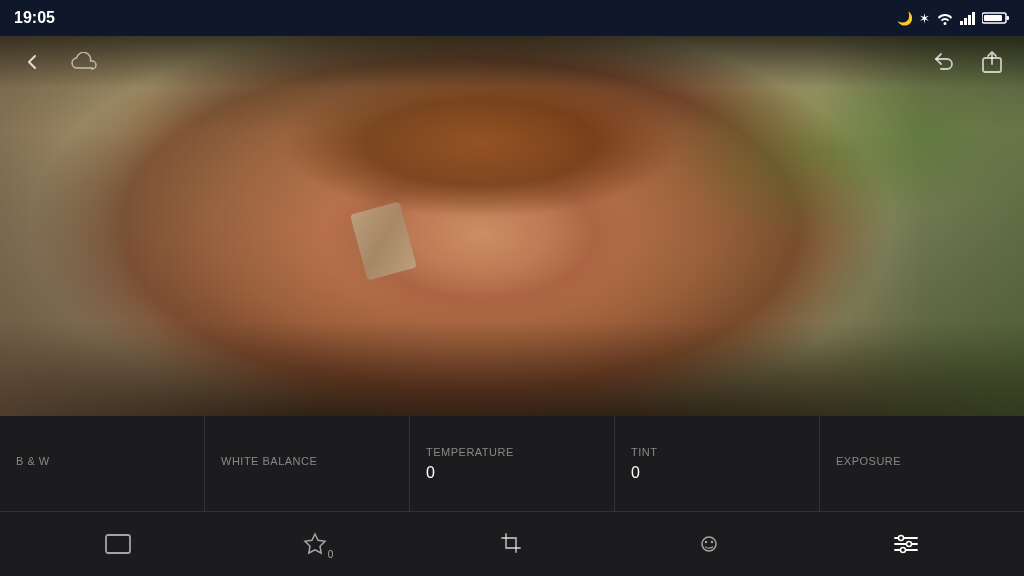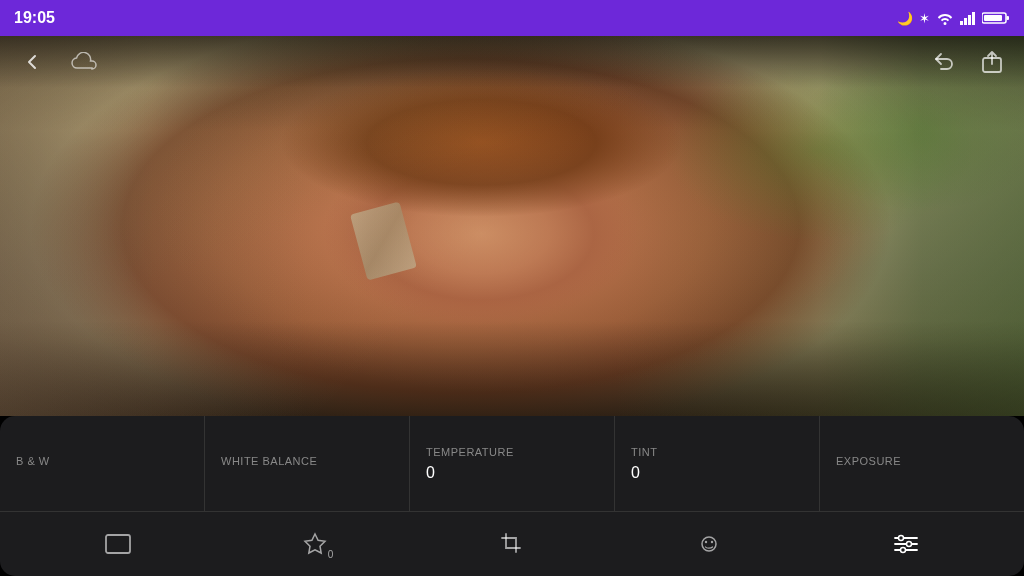--- a/index.html
+++ b/index.html
@@ -10,21 +10,21 @@
       font-family: -apple-system, BlinkMacSystemFont, 'Helvetica Neue', Arial, sans-serif;
       overflow: hidden;
       color: #fff;
     }
 
     
     .status-bar {
       position: absolute;
       top: 0; left: 0; right: 0;
       height: 36px;
-      background: #6d28d9;
+      background: #0f172a;
       display: flex;
       align-items: center;
       justify-content: space-between;
       padding: 0 14px;
       z-index: 10;
     }
     .status-time {
       font-size: 16px;
       font-weight: 600;
       color: #fff;
@@ -106,21 +106,20 @@
     }
 
     
     .bottom-panel {
       position: absolute;
       bottom: 0; left: 0; right: 0;
       height: 160px;
       background: #1c1c1e;
       display: flex;
       flex-direction: column;
-      border-radius: 15px;
     }
 
     
     .settings-row {
       height: 96px;
       display: flex;
       border-bottom: 1px solid #333;
     }
 
     .setting-item {

